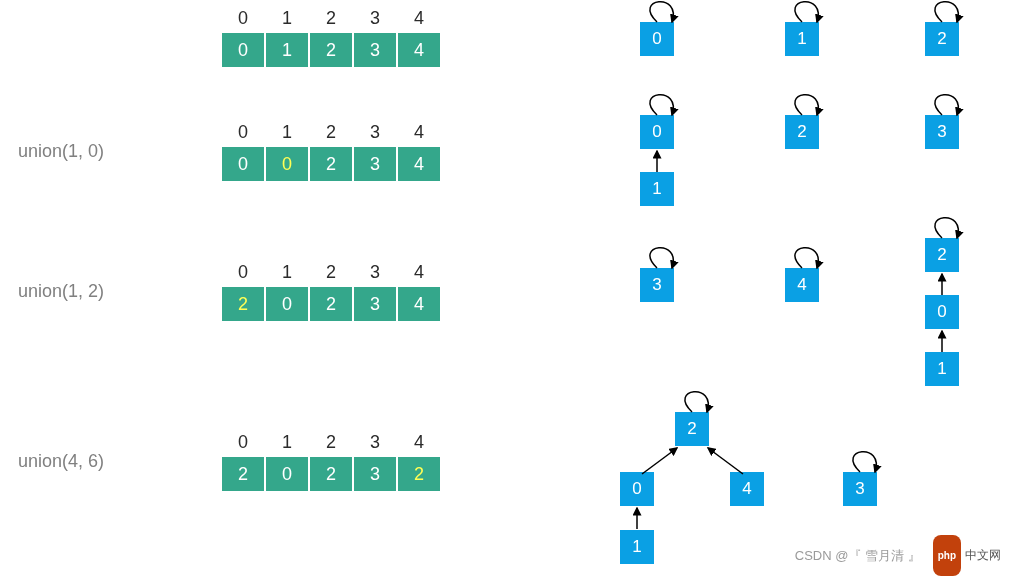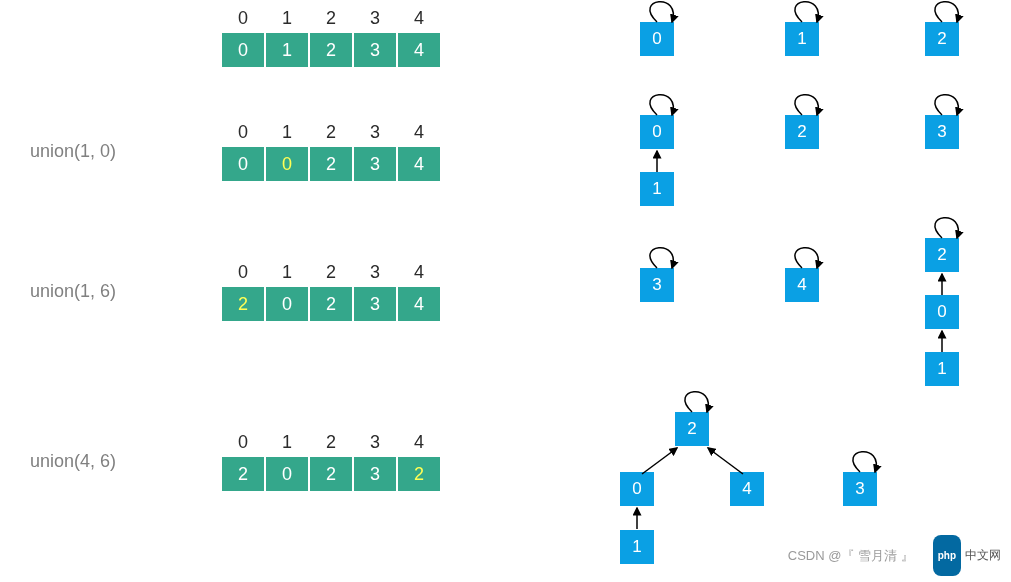--- a/index.html
+++ b/index.html
@@ -17,21 +17,21 @@
     align-items: center;
     position: absolute;
     left: 0;
     width: 100%;
   }
   .op-label {
     width: 140px;
     text-align: left;
     font-size: 18px;
     color: #808080;
-    padding-left: 30px;
+    padding-left: 18px;
   }
   .array-block {
     position: relative;
   }
   .array-table {
     border-collapse: collapse;
   }
   .array-table td {
     text-align: center;
     font-size: 18px;
@@ -73,35 +73,35 @@
     position: absolute;
     overflow: visible;
     pointer-events: none;
   }
   .watermark {
     position: absolute;
     bottom: 6px;
     right: 10px;
     display: flex;
     align-items: center;
-    gap: 19px;
+    gap: 12px;
   }
   .wm-text {
     font-size: 13px;
     color: #9a9a9a;
   }
   .php-badge {
     display: inline-flex;
     align-items: center;
     gap: 4px;
     font-size: 12px;
     color: #555;
   }
   .php-pill {
-    background: #0369a1;
+    background: #c2410c;
     color: #fff;
     font-size: 10px;
     padding: 15px 5px;
     border-radius: 8px;
     font-weight: bold;
   }
 </style>
 </head>
 <body>
 
@@ -147,21 +147,21 @@
         <td>2</td>
         <td>3</td>
         <td>4</td>
       </tr>
     </tbody>
       </table>
   </div>
 </div>
 
 <div class="row" style="top:260px;">
-  <div class="op-label">union(1, 6)</div>
+  <div class="op-label">union(1, 2)</div>
   <div class="array-block" style="margin-left:80px;">
     <table class="array-table">
       <tbody>
           <tr class="idx">
         <td>0</td>
         <td>1</td>
         <td>2</td>
         <td>3</td>
         <td>4</td>
       </tr>

